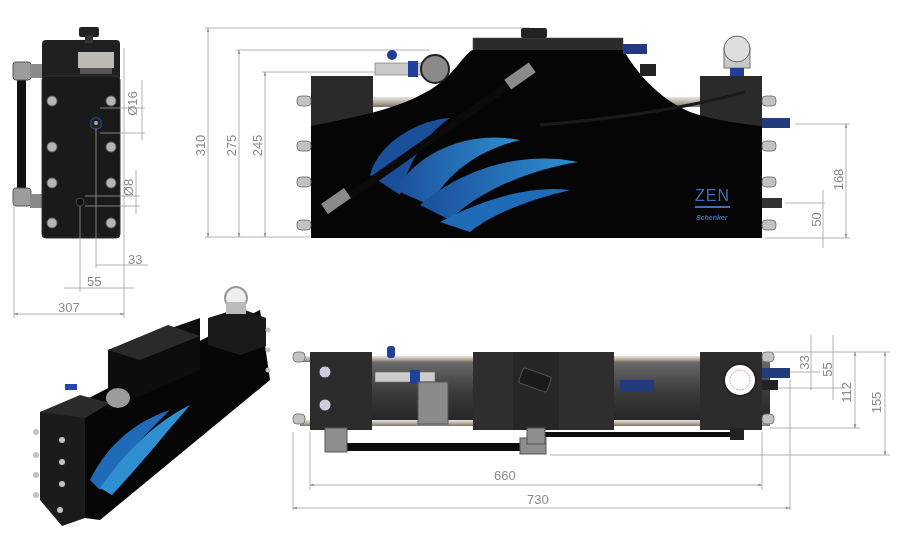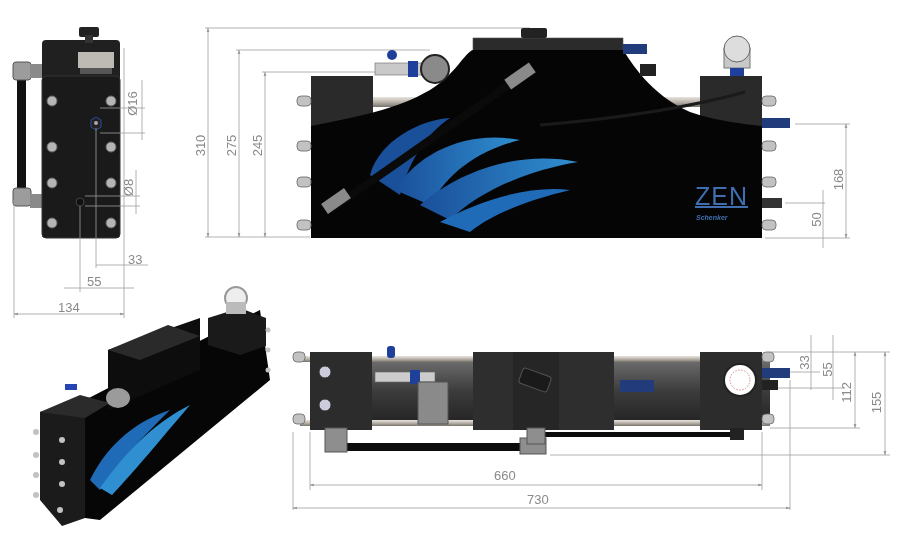--- a/index.html
+++ b/index.html
@@ -228,29 +228,29 @@
         <circle cx="268" cy="350" r="2.5"></circle>
         <circle cx="268" cy="370" r="2.5"></circle>
     </g>
   </g>
 </svg>
 
 <div class="dim vtext" style="left:120px;top:96px;">Ø16</div>
 <div class="dim vtext" style="left:120px;top:180px;">Ø8</div>
 <div class="dim" style="left:128px;top:252px;">33</div>
 <div class="dim" style="left:87px;top:274px;">55</div>
-<div class="dim" style="left:58px;top:300px;">134</div>
+<div class="dim" style="left:58px;top:300px;">307</div>
 
 <div class="dim vtext" style="left:190px;top:138px;">310</div>
 <div class="dim vtext" style="left:221px;top:138px;">275</div>
 <div class="dim vtext" style="left:247px;top:138px;">245</div>
 <div class="dim vtext" style="left:828px;top:172px;">168</div>
 <div class="dim vtext" style="left:809px;top:212px;">50</div>
 
-<div class="abs" style="left:695px;top:186px;color:#3f6fb0;font-size:25px;letter-spacing:1px;line-height:20px;border-bottom:2px solid #3f6fb0;">ZEN</div>
+<div class="abs" style="left:695px;top:186px;color:#3f6fb0;font-size:16px;letter-spacing:1px;line-height:20px;border-bottom:2px solid #3f6fb0;">ZEN</div>
 <div class="abs" style="left:696px;top:214px;color:#3f6fb0;font-size:7px;font-weight:bold;font-style:italic;">Schenker</div>
 
 <div class="dim vtext" style="left:797px;top:355px;">33</div>
 <div class="dim vtext" style="left:820px;top:362px;">55</div>
 <div class="dim vtext" style="left:836px;top:385px;">112</div>
 <div class="dim vtext" style="left:866px;top:395px;">155</div>
 <div class="dim" style="left:494px;top:468px;">660</div>
 <div class="dim" style="left:527px;top:492px;">730</div>
 
 </body></html>

